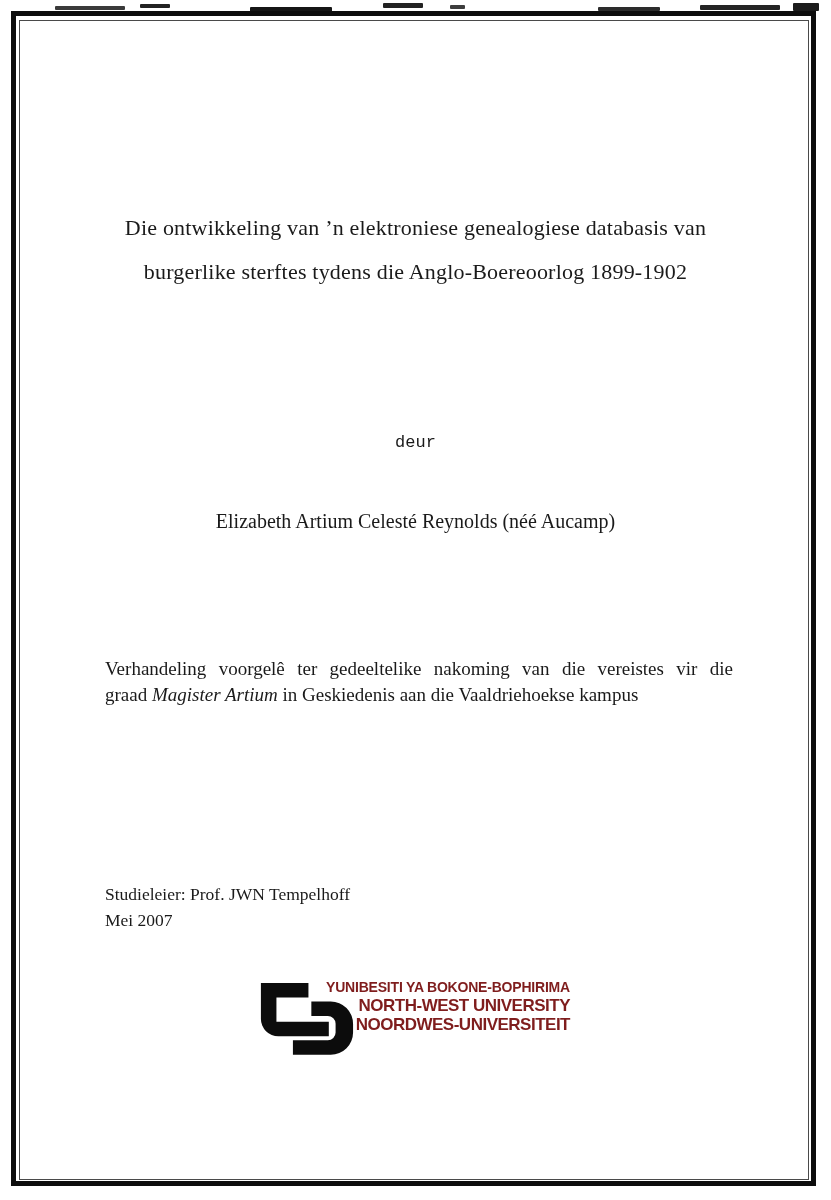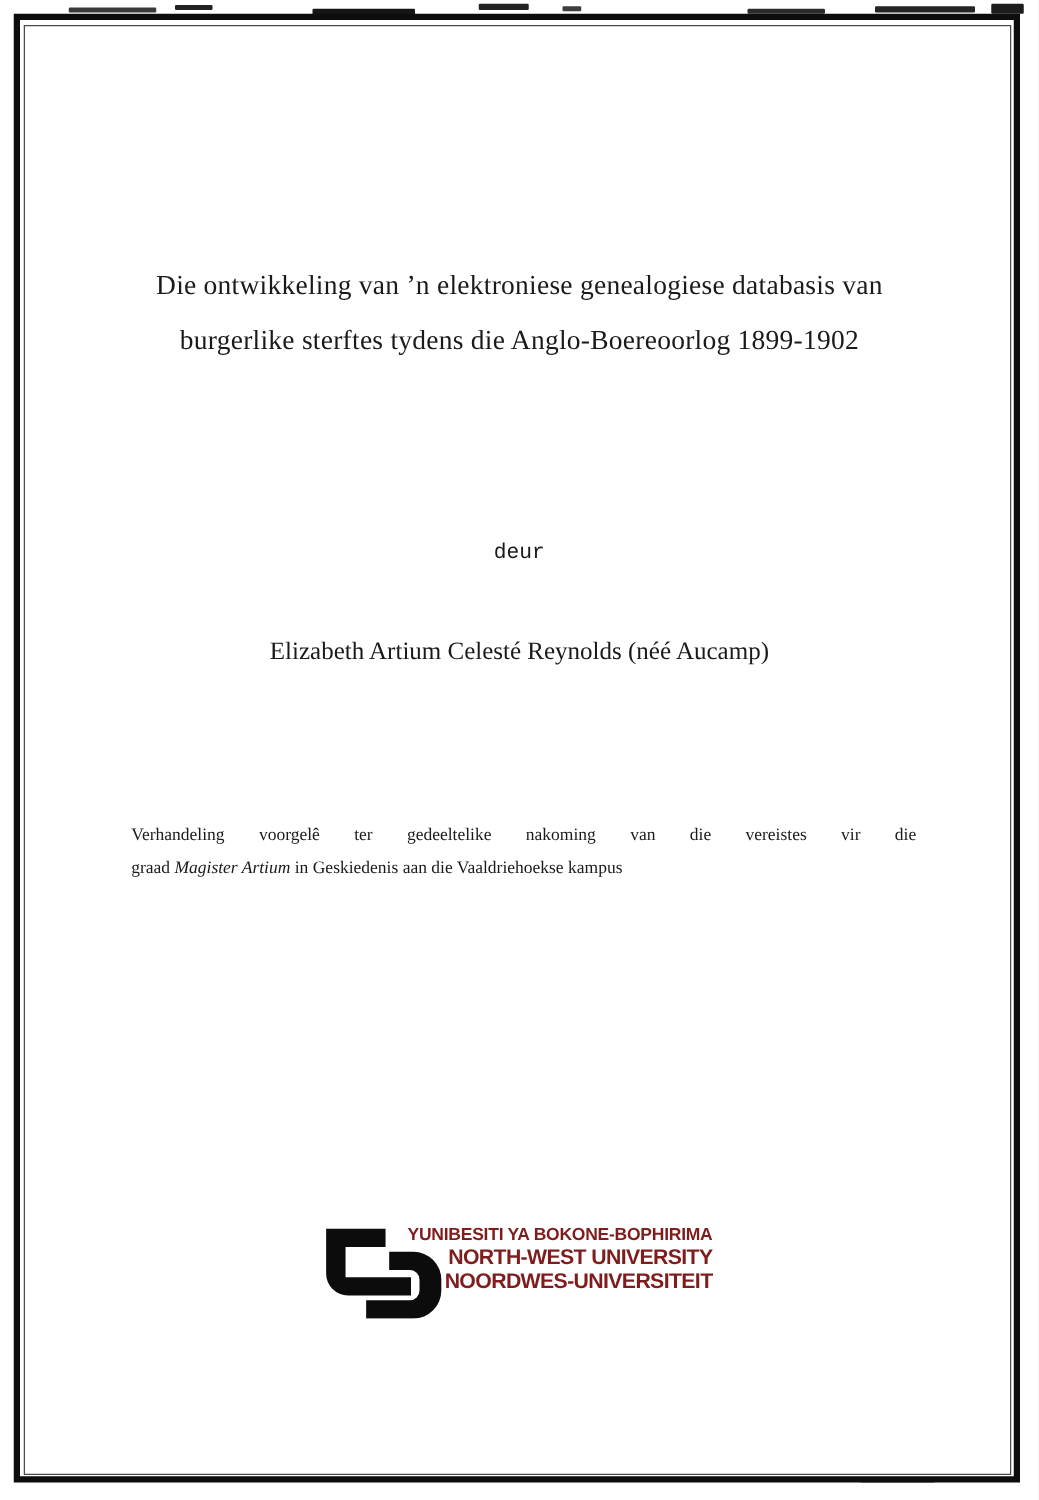--- a/index.html
+++ b/index.html
@@ -53,21 +53,21 @@
   .author {
     position:absolute;
     top:510px; left:0; right:0;
     text-align:center;
     font-size:20px;
   }
   .submission {
     position:absolute;
     top:656px; left:105px;
     width:628px;
-    font-size:14px;
+    font-size:19px;
     line-height:25.5px;
   }
   .submission .just {
     text-align:justify;
     text-align-last:justify;
   }
   .submission .it { font-style:italic; }
   .supervisor-block {
     position:absolute;
     top:881px; left:105px;
@@ -116,20 +116,24 @@
 
   <div class="byline">deur</div>
 
   <div class="author">Elizabeth Artium Celesté Reynolds (néé Aucamp)</div>
 
   <div class="submission">
     <div class="just">Verhandeling voorgelê ter gedeeltelike nakoming van die vereistes vir die</div>
     <div><span>graad </span><span class="it">Magister Artium</span><span> in Geskiedenis aan die Vaaldriehoekse kampus</span></div>
   </div>
 
+  <div class="supervisor-block">
+    <div>Studieleier: Prof. JWN Tempelhoff</div>
+    <div>Mei 2007</div>
+  </div>
 
   <div class="logo">
     <svg width="97" height="78" viewBox="0 0 100 80" aria-hidden="true">
 
       <path fill="#0c0c0c" d="M3,6 L52,6 L52,21 L19,21 L19,46 L73,46 L73,61 L21,61 A18,18 0 0 1 3,43 Z"></path>
 
       <path fill="#0c0c0c" d="M55,25 L75,25 A23,23 0 0 1 98,48 L98,57 A23,23 0 0 1 75,80 L36,80 L36,65 L72,65 A8,8 0 0 0 80,57 L80,48 A8,8 0 0 0 72,40 L55,40 Z"></path>
     </svg>
     <div class="logo-text">
       <div class="logo-l1">YUNIBESITI YA BOKONE-BOPHIRIMA</div>

